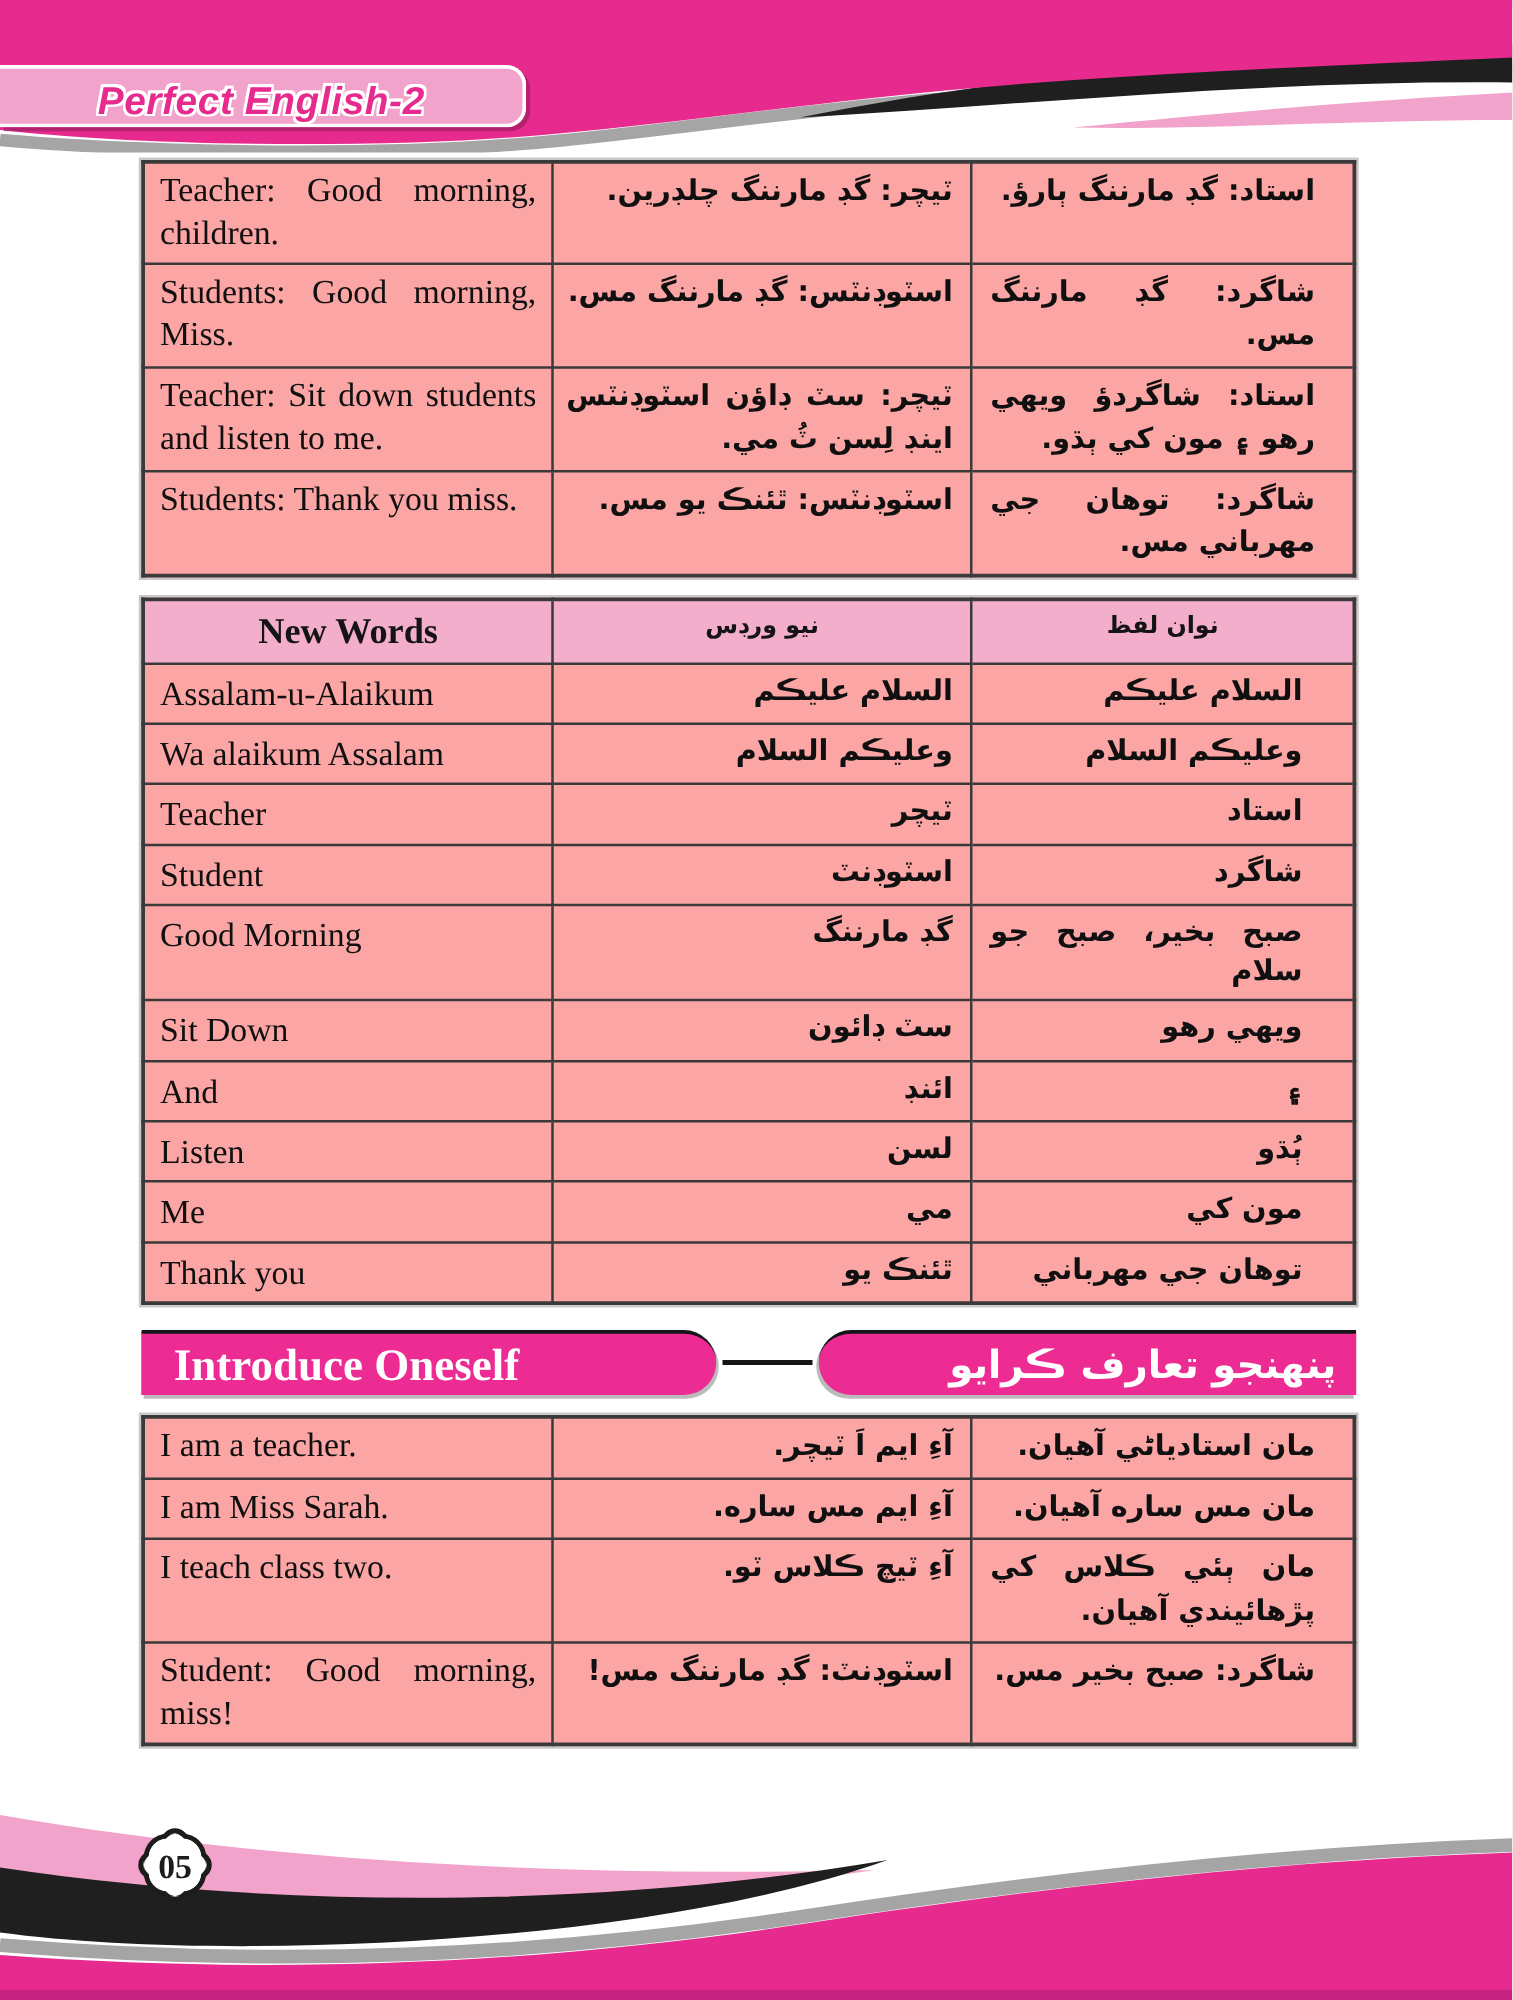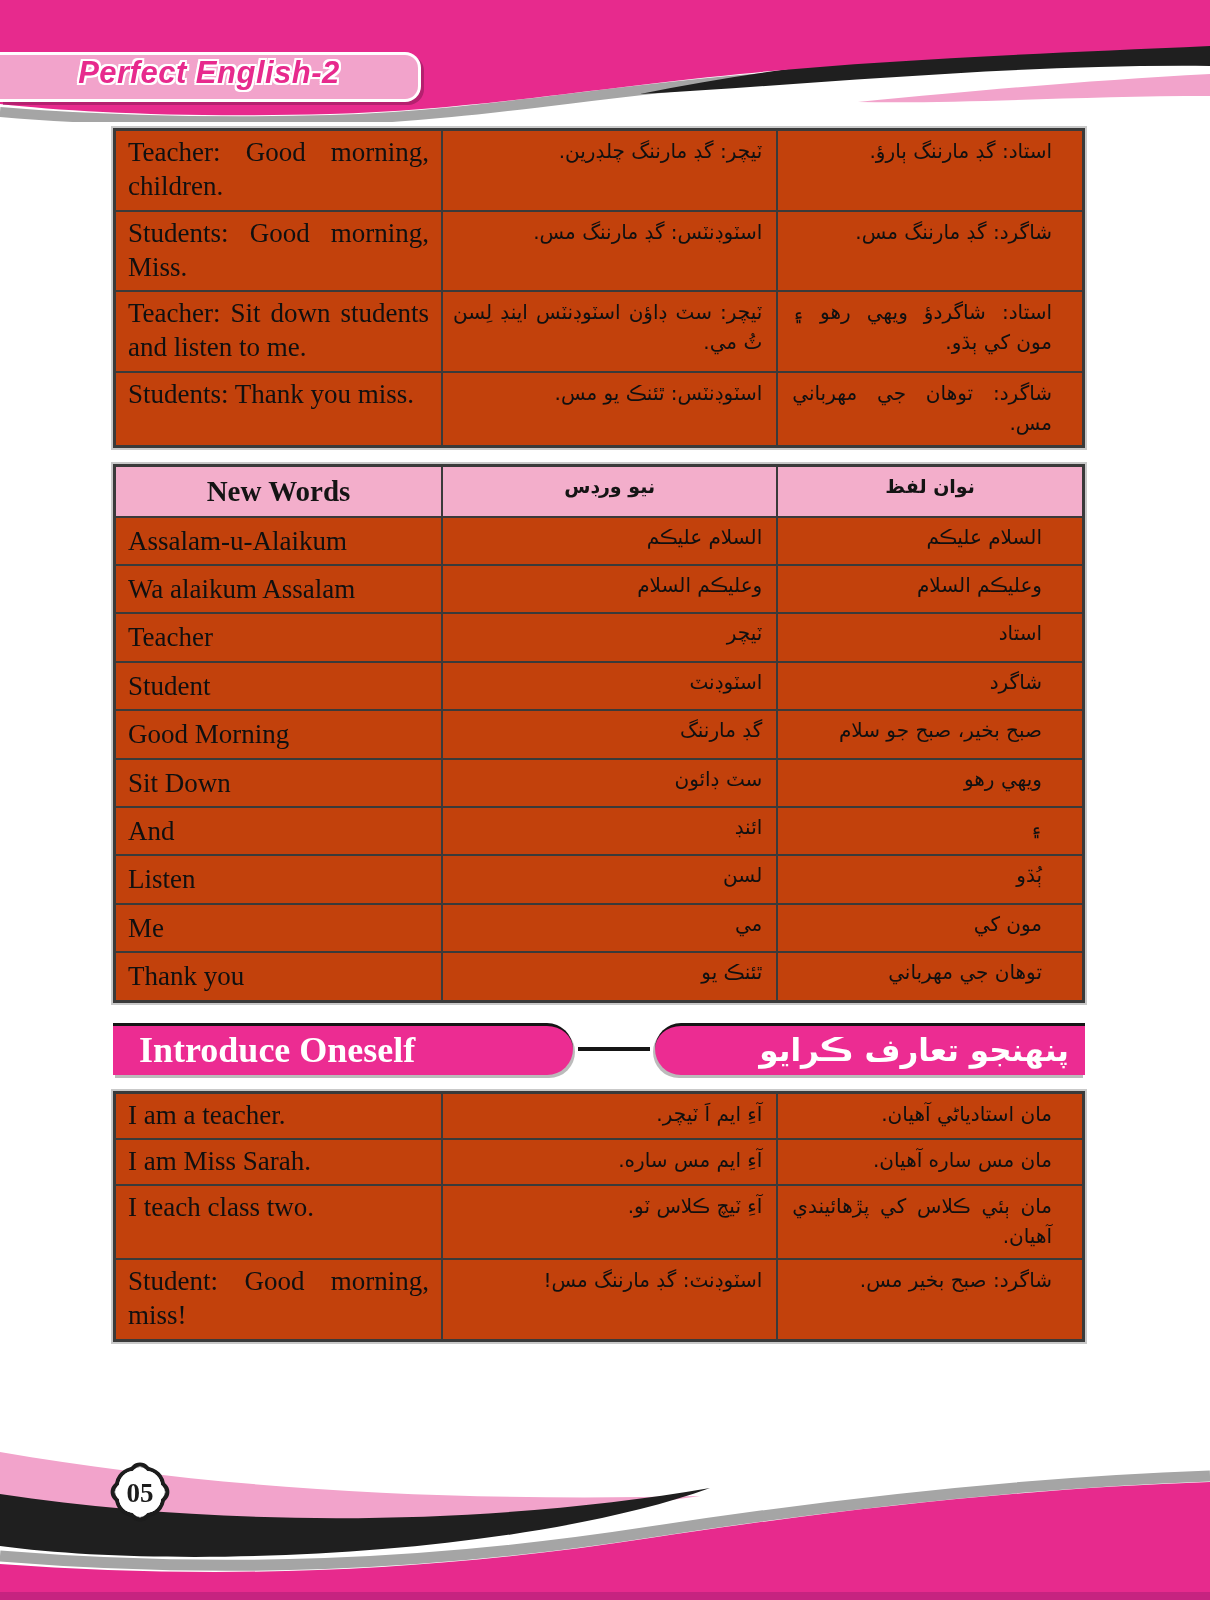--- a/index.html
+++ b/index.html
@@ -4,37 +4,37 @@
 <style>
   html,body{margin:0;padding:0;background:#e9e9e9;}
   #page{position:relative;width:1210px;height:1600px;background:#ffffff;overflow:hidden;
         font-family:"Liberation Sans",sans-serif;}
 
   
   .hdr-svg{position:absolute;top:0;left:0;}
   .brand-pill{position:absolute;top:52px;left:0;width:418px;height:44px;
       background:#f2a3cb;border:3px solid #ffffff;border-left:none;
       border-radius:0 16px 16px 0;box-shadow:3px 3px 0 rgba(120,20,75,.45);
-      display:flex;align-items:flex-start;justify-content:center;}
+      display:flex;align-items:flex-end;justify-content:center;}
   .brand-text{font-family:"Liberation Sans",sans-serif;font-style:italic;font-weight:bold;
       font-size:31px;color:#e72a8d;letter-spacing:.5px;
       text-shadow:-2px -2px 0 #fff,2px -2px 0 #fff,-2px 2px 0 #fff,2px 2px 0 #fff,
                   0 -2px 0 #fff,0 2px 0 #fff,-2px 0 0 #fff,2px 0 0 #fff;}
 
   
   .content{position:absolute;top:128px;left:113px;width:972px;}
 
-  table.tbl{width:100%;border-collapse:collapse;table-layout:fixed;background:#c2410c;
+  table.tbl{width:100%;border-collapse:collapse;table-layout:fixed;background:#fca5a5;
       border:3px solid #3a3a3a;box-shadow:0 0 0 2px #c9c9c9;margin:0 0 16px 0;}
   table.tbl td,table.tbl th{border:2.5px solid #3a3a3a;vertical-align:top;}
 
   .cell-en{font-family:"Liberation Serif",serif;font-size:27px;line-height:1.27;
       color:#101010;text-align:justify;padding:4px 12px 6px;}
-  .cell-ar{font-family:"DejaVu Sans",sans-serif;font-size:20px;line-height:1.5;
-      font-weight:normal;color:#101010;direction:rtl;text-align:justify;padding:5px 14px 7px;}
+  .cell-ar{font-family:"DejaVu Sans",sans-serif;font-size:23px;line-height:1.5;
+      font-weight:bold;color:#101010;direction:rtl;text-align:justify;padding:5px 14px 7px;}
   .cell-tr{padding-left:10px;}
   .cell-sd{padding-right:30px;}
 
   .nw .cell-en{padding:7px 12px;line-height:1.2;}
   .nw .cell-ar{padding:6px 14px;line-height:1.35;}
   .nw .cell-sd{padding-right:40px;}
   .nw th{background:#f3aecb;padding:8px 10px;}
   .nw-h-en{font-family:"Liberation Serif",serif;font-weight:bold;font-size:29px;color:#141414;text-align:center;}
   .nw-h-ar{font-family:"DejaVu Sans",sans-serif;font-weight:bold;font-size:19px;color:#141414;text-align:center;direction:rtl;}
 

